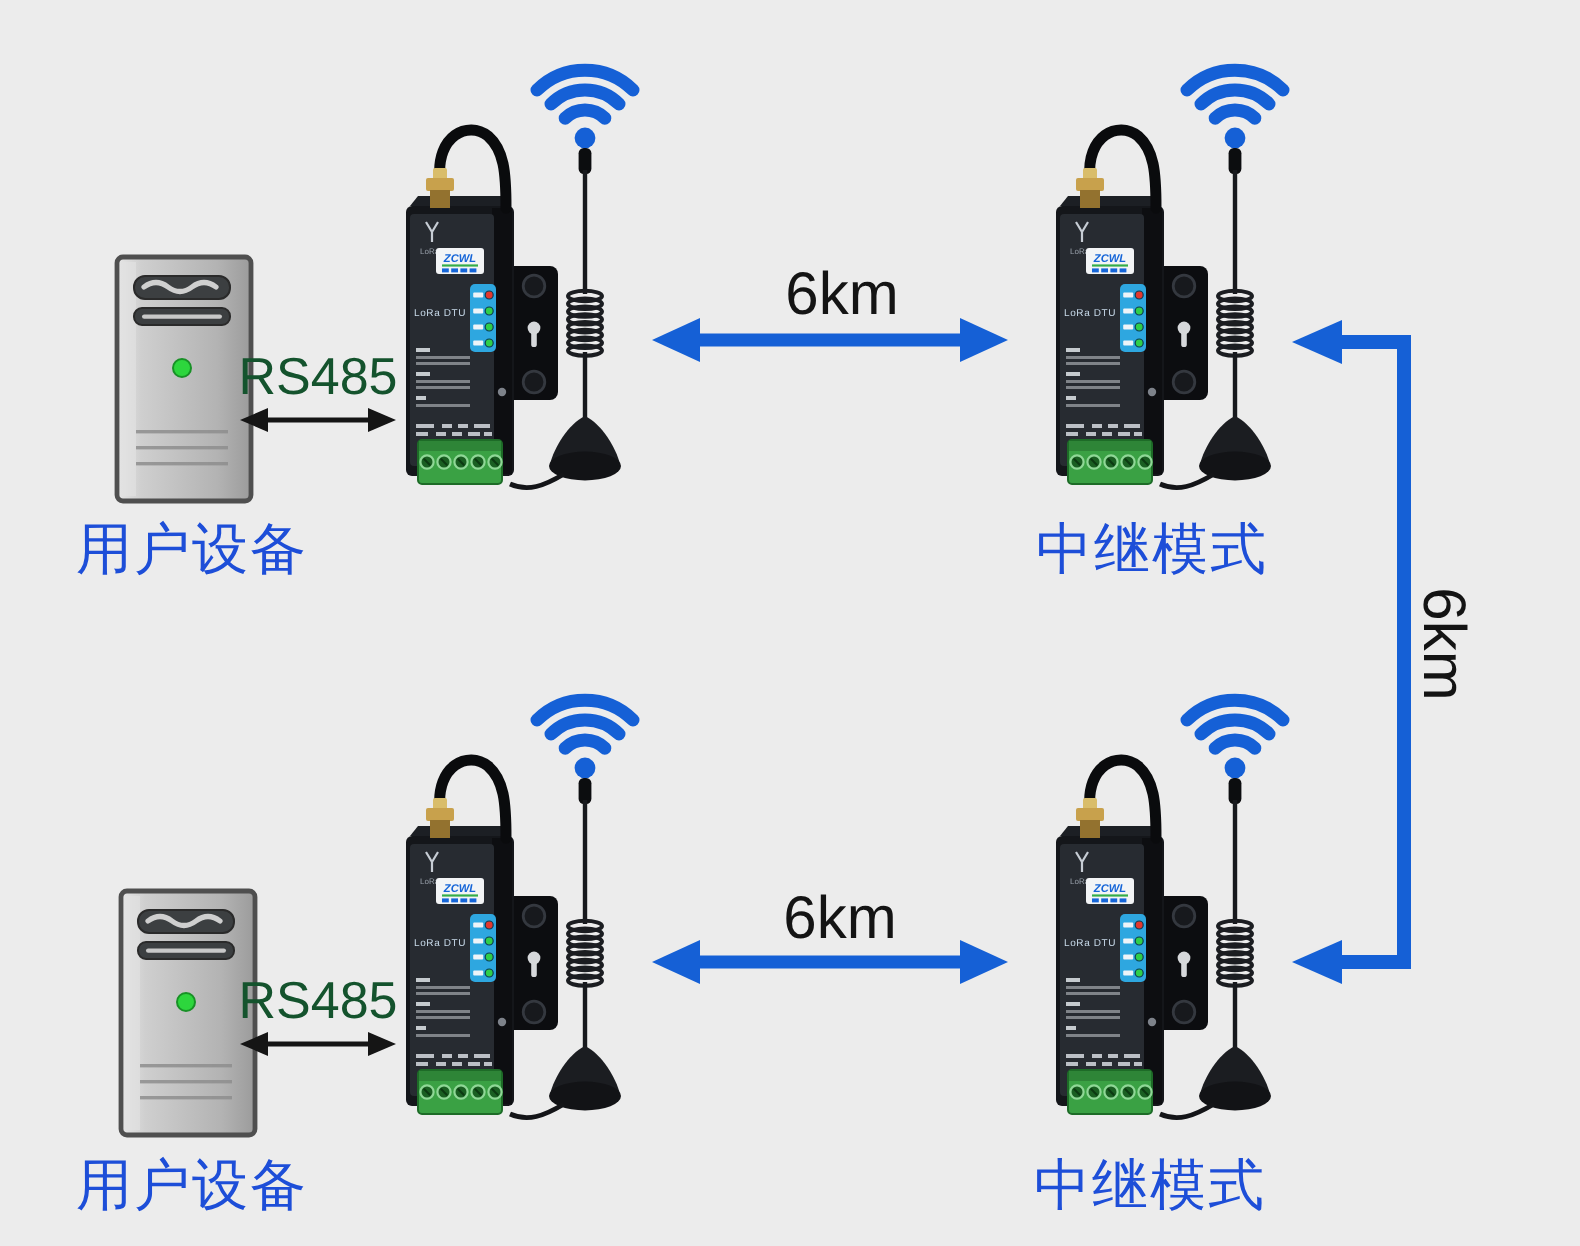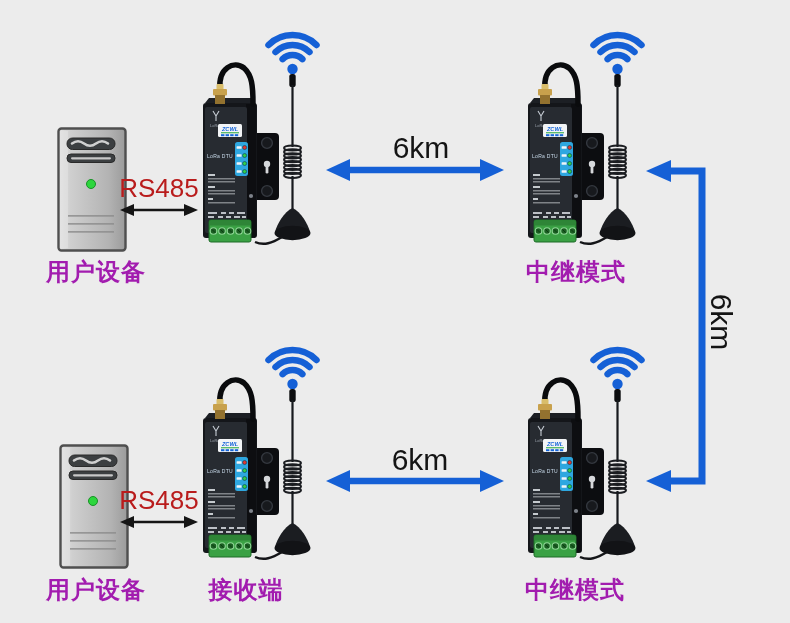--- a/index.html
+++ b/index.html
@@ -5,25 +5,25 @@
   html,body{margin:0;padding:0;}
   .stage{
     position:relative;width:790px;height:623px;overflow:hidden;
     background:#ececec;
     font-family:"Liberation Sans","DejaVu Sans",sans-serif;
   }
   .node{position:absolute;}
   .overlay{position:absolute;left:0;top:0;pointer-events:none;}
   .lbl{
     position:absolute;transform:translateX(-50%);white-space:nowrap;
-    font-size:24px;font-weight:700;color:#a21caf;letter-spacing:1px;
+    font-size:28px;font-weight:400;color:#1d4ed8;letter-spacing:1px;
   }
   .link-lbl{
     position:absolute;transform:translateX(-50%);white-space:nowrap;
-    font-size:26px;font-weight:400;color:#b91c1c;
+    font-size:26px;font-weight:400;color:#14532d;
   }
   .dist-lbl{
     position:absolute;transform:translateX(-50%);white-space:nowrap;
     font-size:30px;font-weight:400;color:#141414;
   }
   .dist-lbl.vertical{
     transform:translate(-50%,-50%) rotate(90deg);
   }
   svg text{font-family:"Liberation Sans","DejaVu Sans",sans-serif;}
 </style>
@@ -229,21 +229,20 @@
     <g fill="#1560d6">
       <path d="M 668 171 H 702 V 481 H 668" stroke="#1560d6" stroke-width="7" fill="none" stroke-linejoin="miter"></path>
       <polygon points="646,171 671,160 671,182"></polygon>
       <polygon points="646,481 671,470 671,492"></polygon>
     </g>
   </svg>
 
   <div class="lbl" style="left:96px;top:256px">用户设备</div>
   <div class="lbl" style="left:576px;top:256px">中继模式</div>
   <div class="lbl" style="left:96px;top:574px">用户设备</div>
-  <div class="lbl" style="left:246px;top:574px">接收端</div>
   <div class="lbl" style="left:575px;top:574px">中继模式</div>
 
   <div class="link-lbl" style="left:159px;top:173px">RS485</div>
   <div class="link-lbl" style="left:159px;top:485px">RS485</div>
 
   <div class="dist-lbl" style="left:421px;top:131px">6km</div>
   <div class="dist-lbl" style="left:420px;top:443px">6km</div>
   <div class="dist-lbl vertical" style="left:721px;top:322px">6km</div>
 
 </div>

